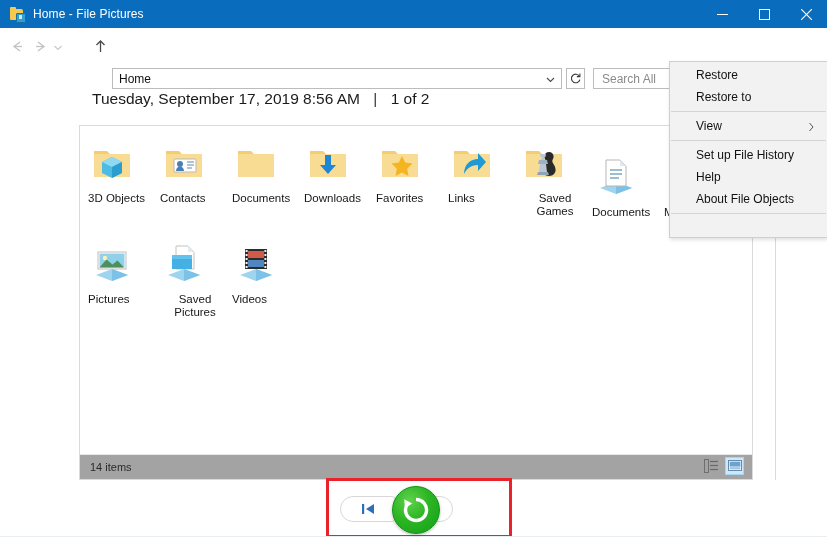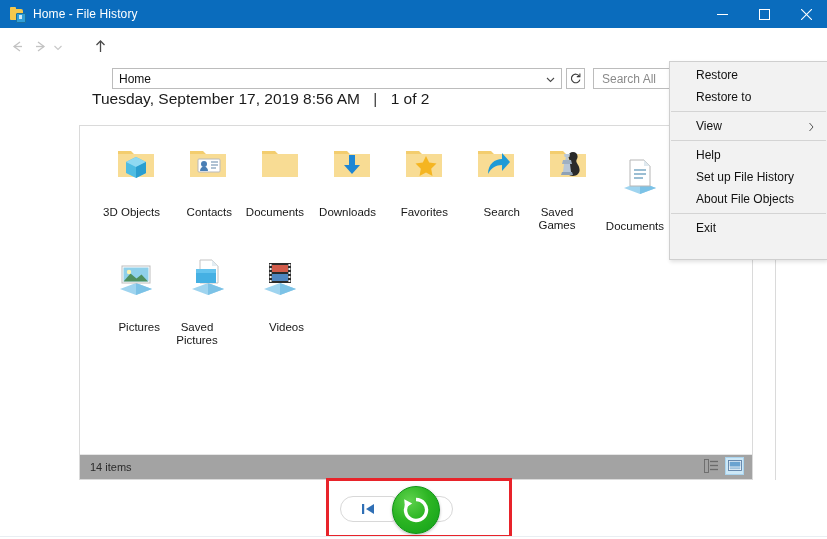--- a/index.html
+++ b/index.html
@@ -174,21 +174,21 @@
   }
   #icon-grid {
     position: absolute; left: 8px; top: 6px;
     width: 656px;
     display: flex; flex-wrap: wrap;
   }
   .grid-item {
     width: 72px;
     margin-right: 0px;
     padding-top: 6px;
-    display: flex; flex-direction: column; align-items: flex-end; gap: 14px;
+    display: flex; flex-direction: column; align-items: flex-start;
   }
   .grid-item .icon-wrap {
     width: 48px; height: 48px;
     position: relative;
   }
   .grid-item .label {
     margin-top: 6px;
     font-size: 11.5px;
     color: #171717;
     text-align: center;
@@ -312,21 +312,21 @@
 <body>
 
 <div id="window">
 
   <div id="titlebar">
     <div id="app-icon">
       <div class="f-tab"></div>
       <div class="f-back"></div>
       <div class="f-badge"></div>
     </div>
-    <div id="title-text">Home - File History</div>
+    <div id="title-text">Home - File Pictures</div>
 
     <div id="win-controls">
       <div class="win-btn">
         <svg width="11" height="11" viewBox="0 0 11 11">
             <line x1="0" y1="5.5" x2="11" y2="5.5" stroke="#ffffff" stroke-width="1"></line>
           </svg>
       </div>
       <div class="win-btn">
         <svg width="11" height="11" viewBox="0 0 11 11">
             <rect x="0.5" y="0.5" width="10" height="10" fill="none" stroke="#ffffff" stroke-width="1"></rect>
@@ -481,21 +481,21 @@
       </div>
 
       <div class="grid-item">
         <div class="icon-wrap">
           <svg width="48" height="48" viewBox="0 0 48 48">
             <path d="M6 13h13l3 3h20v23H6z" fill="#f3cd6e"></path>
             <path d="M6 16h36v23H6z" fill="#f8dc94"></path>
             <path d="M16 36c0-10 7-15 14-15v-6l8 9-8 9v-6c-6 0-11 3-14 9z" fill="#1e9ad6"></path>
           </svg>
         </div>
-        <div class="label">Search</div>
+        <div class="label">Links</div>
       </div>
 
       <div class="grid-item">
         <div class="icon-wrap">
           <svg width="48" height="48" viewBox="0 0 48 48">
             <path d="M6 13h13l3 3h20v23H6z" fill="#f3cd6e"></path>
             <path d="M6 16h36v23H6z" fill="#f8dc94"></path>
             <path d="M29 14c2.6 0 4.6 2 4.6 4.4 0 2-1.3 3.3-1.3 4.6 0 2.4 3.3 4.4 3.3 9.1 0 3.2-2.6 5.9-6.6 5.9s-6.6-2.7-6.6-5.9c0-4.7 3.3-6.7 3.3-9.1 0-1.3-1.3-2.6-1.3-4.6 0-2.4 2-4.4 4.6-4.4z" fill="#2a2a2a"></path>
             <path d="M20 16h6l-0.6 3h-1.2l0.5 3h-3.4l0.5-3h-1.2z" fill="#b9c7d6"></path>
             <path d="M19 22h8l1 4h-10z" fill="#9fb0c2"></path>
@@ -647,27 +647,24 @@
     <div class="menu-item">
       <span>View</span>
       <span class="submenu-arrow">
         <svg width="7" height="10" viewBox="0 0 7 10">
             <path d="M1.5 1 L5 5 L1.5 9" fill="none" stroke="#555" stroke-width="1"></path>
           </svg>
       </span>
     </div>
     <div class="menu-sep"></div>
     <div class="menu-item">
+      <span>Set up File History</span>
+    </div>
+    <div class="menu-item">
       <span>Help</span>
-    </div>
-    <div class="menu-item">
-      <span>Set up File History</span>
     </div>
     <div class="menu-item">
       <span>About File Objects</span>
     </div>
     <div class="menu-sep"></div>
-    <div class="menu-item">
-      <span>Exit</span>
-    </div>
   </div>
 
 </div>
 
 </body></html>

